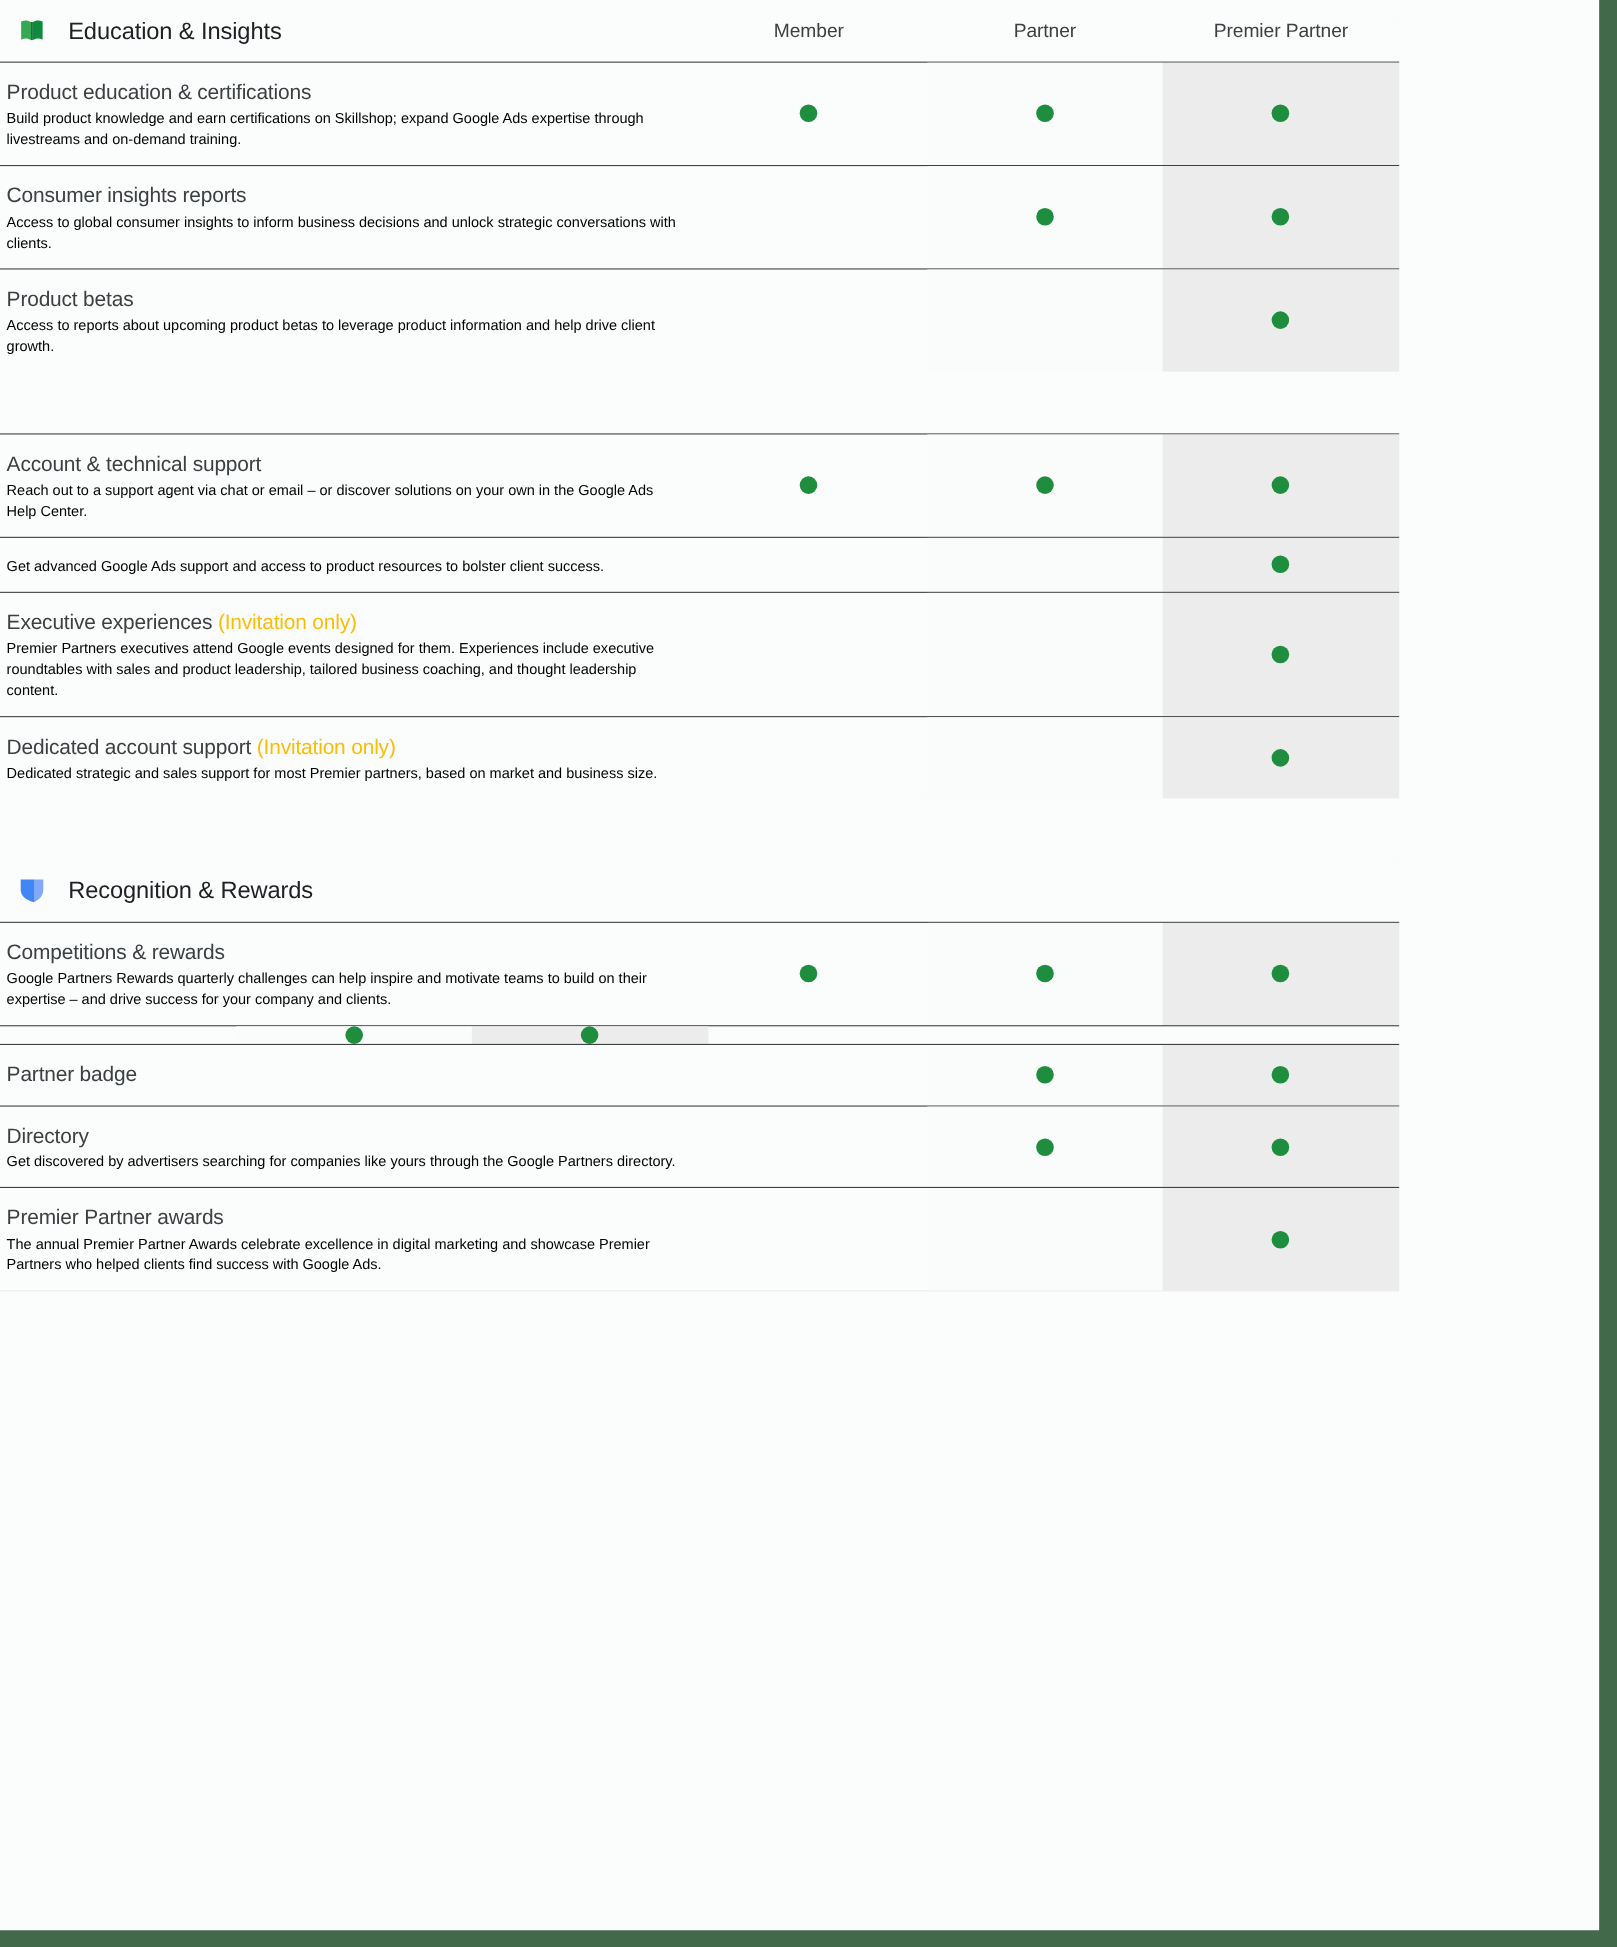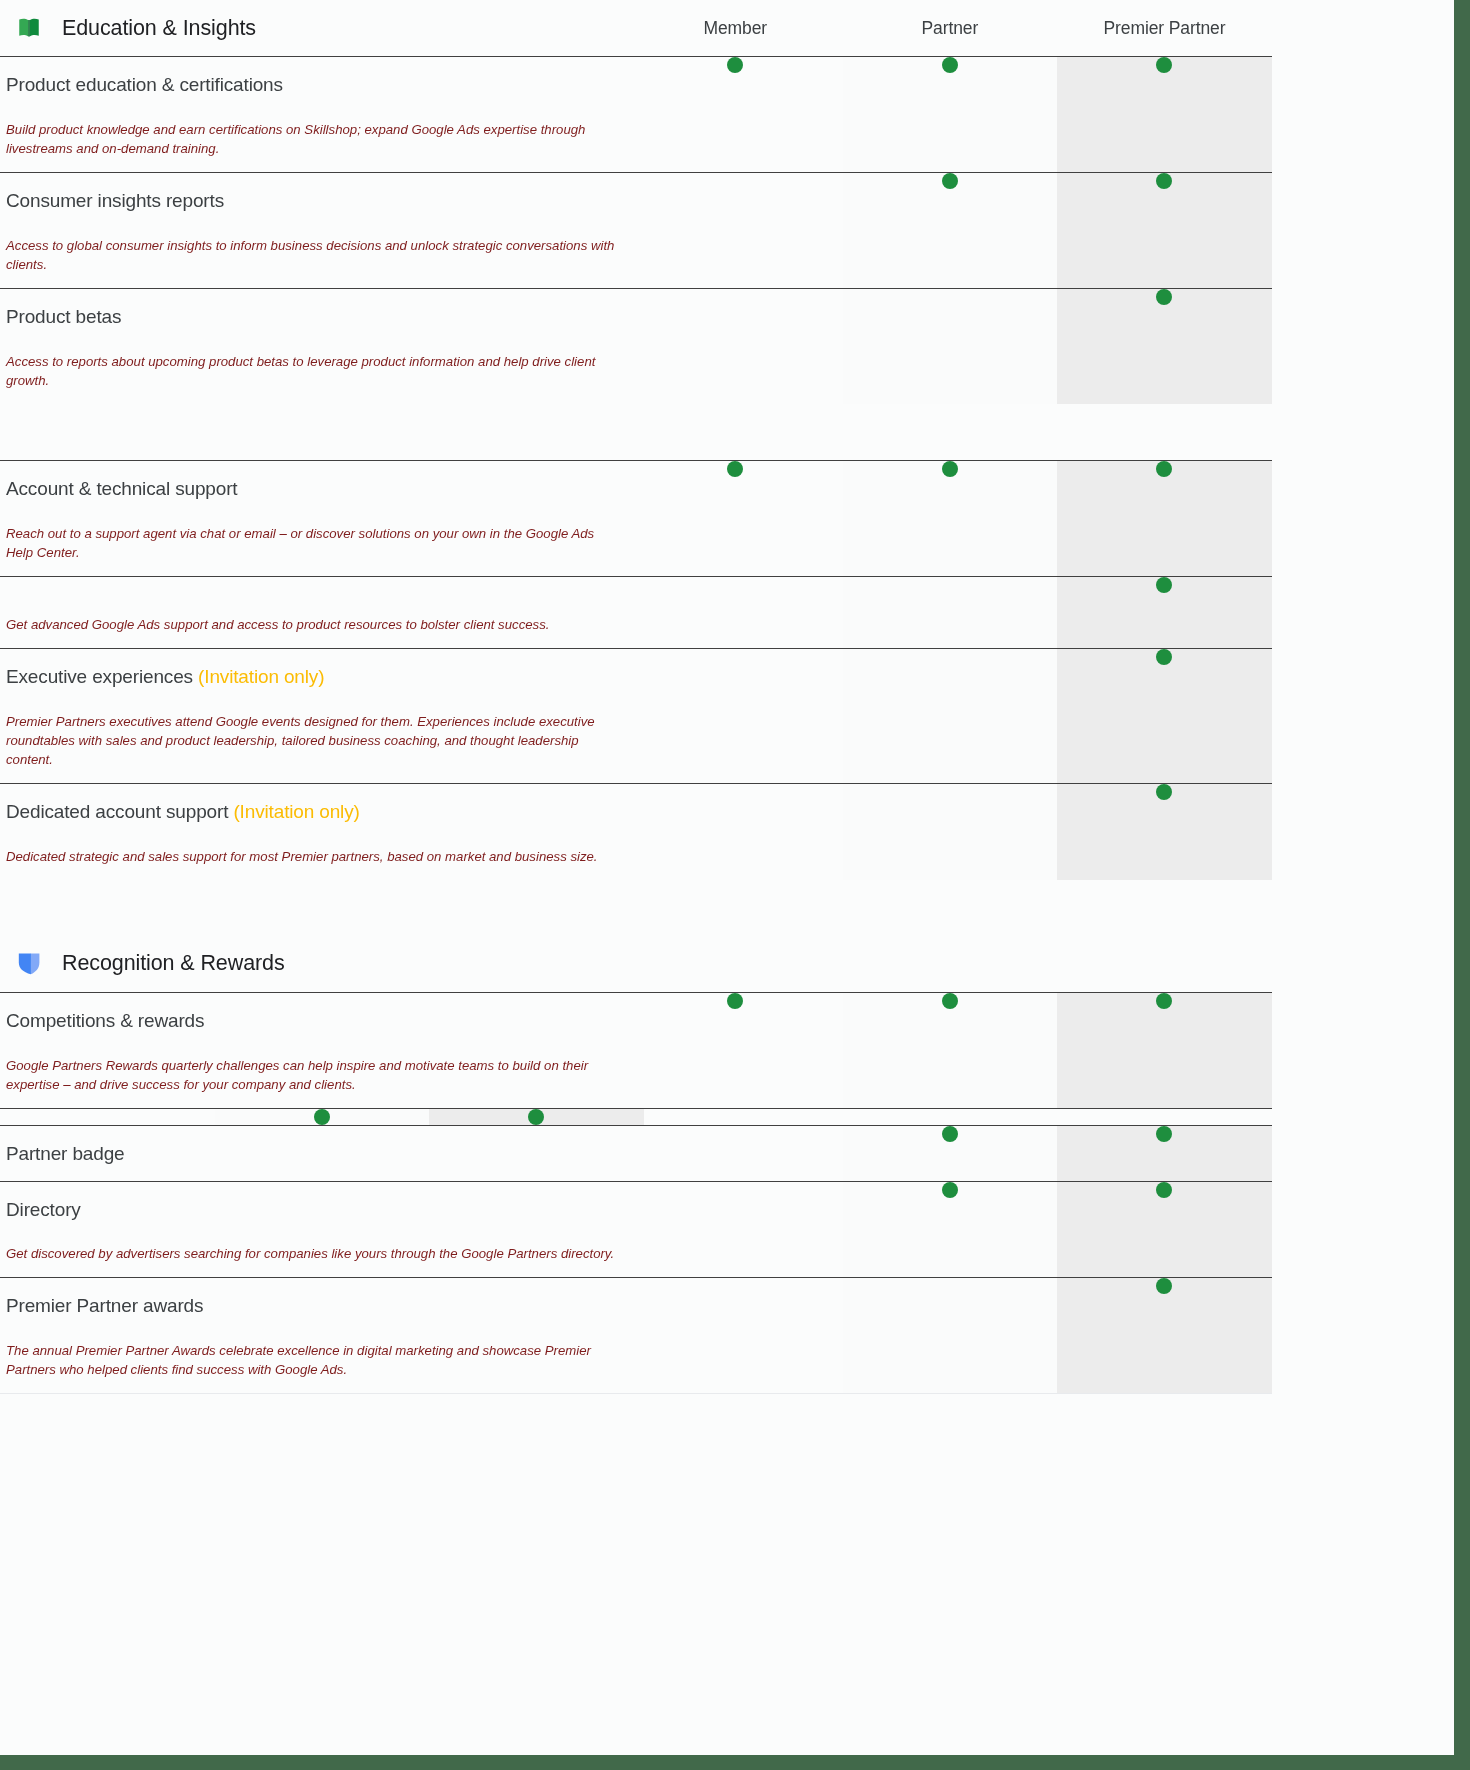--- a/index.html
+++ b/index.html
@@ -34,20 +34,21 @@
   .cell-feature {
     width: 628px;
     flex: 0 0 628px;
     padding: 0 8px 0 6px;
     position: relative;
   }
   .cell-tier {
     width: 214.6px;
     flex: 0 0 214.6px;
     display: flex;
+    align-items: center;
     justify-content: center;
     position: relative;
   }
   .cell-tier.premier { background: #ececec; }
   .cell-tier.partner { background: #fafbfb; }
   .cell-tier.member  { background: transparent; }
 
   
   .header-row {
     height: 56px;
@@ -87,26 +88,24 @@
     color: #3c4043;
     font-weight: 400;
     letter-spacing: -0.15px;
     line-height: 1.3;
   }
   .badge-invite {
     color: #fbbc04;
     font-weight: 500;
   }
   .feat-desc {
-    margin-top: 22px;
     font-size: 13.2px;
-    color: #7f1d1d;
+    color: #000000;
     line-height: 1.45;
     max-width: 625px;
-    font-style: italic;
   }
   .dot {
     width: 16px;
     height: 16px;
     border-radius: 50%;
     background: #1e8e3e;
     display: block;
   }
 
   

